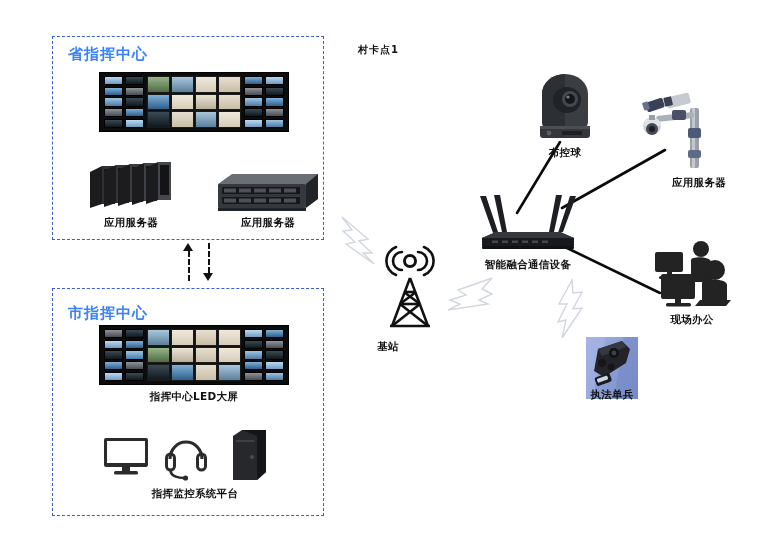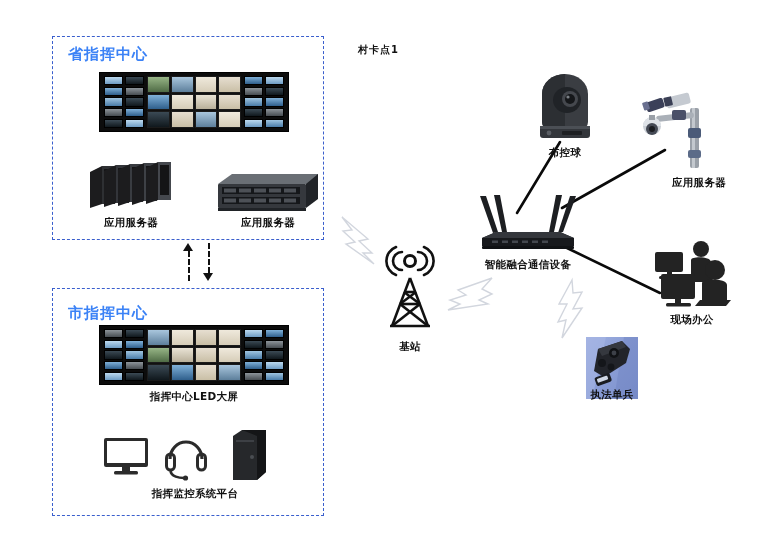--- a/index.html
+++ b/index.html
@@ -306,21 +306,21 @@
       <line x1="32" y1="36" x2="50" y2="84"></line>
       <line x1="12" y1="84" x2="52" y2="84"></line>
       <line x1="26" y1="50" x2="38" y2="50"></line>
       <line x1="22" y1="62" x2="42" y2="62"></line>
       <line x1="26" y1="50" x2="42" y2="62"></line>
       <line x1="22" y1="62" x2="38" y2="50"></line>
       <line x1="22" y1="62" x2="50" y2="84"></line>
       <line x1="42" y1="62" x2="14" y2="84"></line>
     </g>
   </svg>
-  <div class="cap" style="left:370px;top:340px;width:80px;font-family:Liberation Mono, monospace;">基站</div>
+  <div class="cap" style="left:348px;top:340px;width:80px;font-family:Liberation Mono, monospace;">基站</div>
 
   <svg style="left:534px;top:76px;" width="62" height="66">
 
     <path d="M8,18 A23,20 0 0 1 54,18 L54,46 A8,8 0 0 1 46,54 L16,54 A8,8 0 0 1 8,46 Z" fill="#3a3d42"></path>
     <path d="M8,18 A23,20 0 0 1 31,-2 L31,54 L16,54 A8,8 0 0 1 8,46 Z" fill="#2c2f33"></path>
 
     <ellipse cx="33" cy="24" rx="14" ry="13" fill="#202327"></ellipse>
     <circle cx="36" cy="23" r="8" fill="#45484e"></circle>
     <circle cx="36" cy="23" r="5" fill="#15171a"></circle>
     <circle cx="34" cy="21" r="1.6" fill="#7b8086"></circle>

